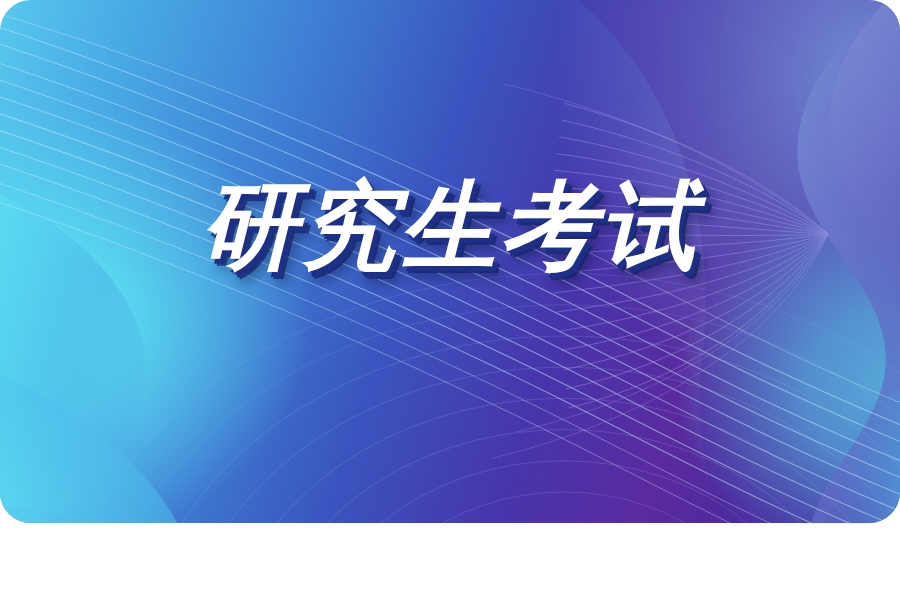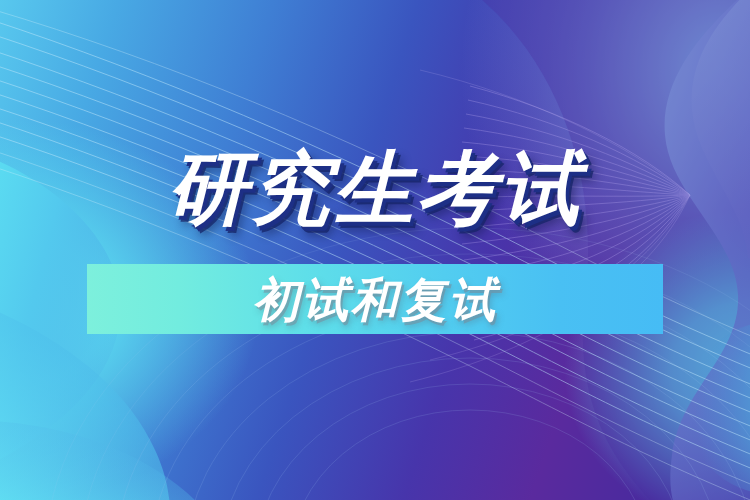--- a/index.html
+++ b/index.html
@@ -3,37 +3,38 @@
 <meta charset="utf-8">
 <style>
   html, body {
     margin: 0;
     padding: 0;
     background: #ffffff;
   }
   #banner {
     position: relative;
     width: 750px;
-    height: 500px;
+    height: 436px;
     overflow: hidden;
     font-family: "Liberation Sans", "DejaVu Sans", sans-serif;
     
     background:
       radial-gradient(ellipse 420px 330px at 2% 62%, #5ce0f2 0%, rgba(92,224,242,0.85) 22%, rgba(80,190,235,0.0) 58%),
       radial-gradient(ellipse 300px 260px at 100% 74%, #5de3f5 0%, rgba(93,227,245,0.75) 26%, rgba(93,227,245,0.0) 62%),
       radial-gradient(ellipse 360px 420px at 96% 14%, #7fb3e8 0%, rgba(110,150,220,0.55) 38%, rgba(110,150,220,0.0) 72%),
       linear-gradient(108deg,
         #58c8ee 0%,
         #48a9e4 13%,
         #3f7fd4 30%,
         #3a55bf 46%,
         #4735ab 62%,
         #5a2a9e 76%,
         #4a2a9e 88%,
         #3b2a9e 100%);
+    border-radius: 26px;
   }
   .layer { position: absolute; inset: 0; }
   .layer svg { display: block; width: 750px; height: 500px; }
 
   
   .title-wrap {
     position: absolute;
     left: 0; right: 0;
     top: 148px;
     text-align: center;
@@ -197,17 +198,14 @@
         <ellipse cx="470" cy="560" rx="390" ry="306"></ellipse>
         <ellipse cx="470" cy="560" rx="425" ry="332"></ellipse>
       </g>
     </svg>
   </div>
 
   <div class="title-wrap">
     <div class="main-title">研究生考试</div>
   </div>
 
-  <div class="subtitle-bar">
-    <div class="sub-title">初试和复试</div>
-  </div>
 
 </div>
 
 </body></html>

